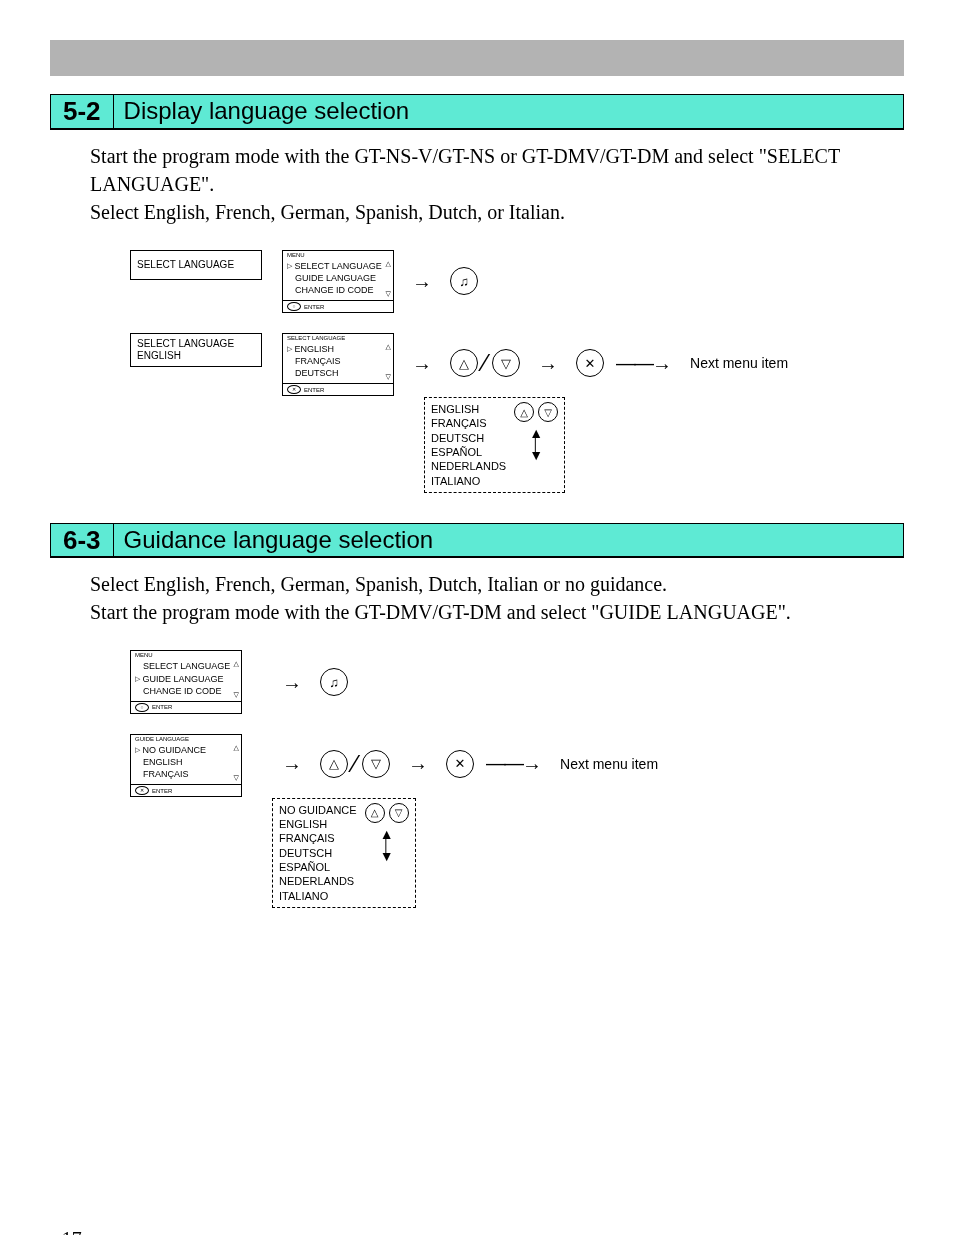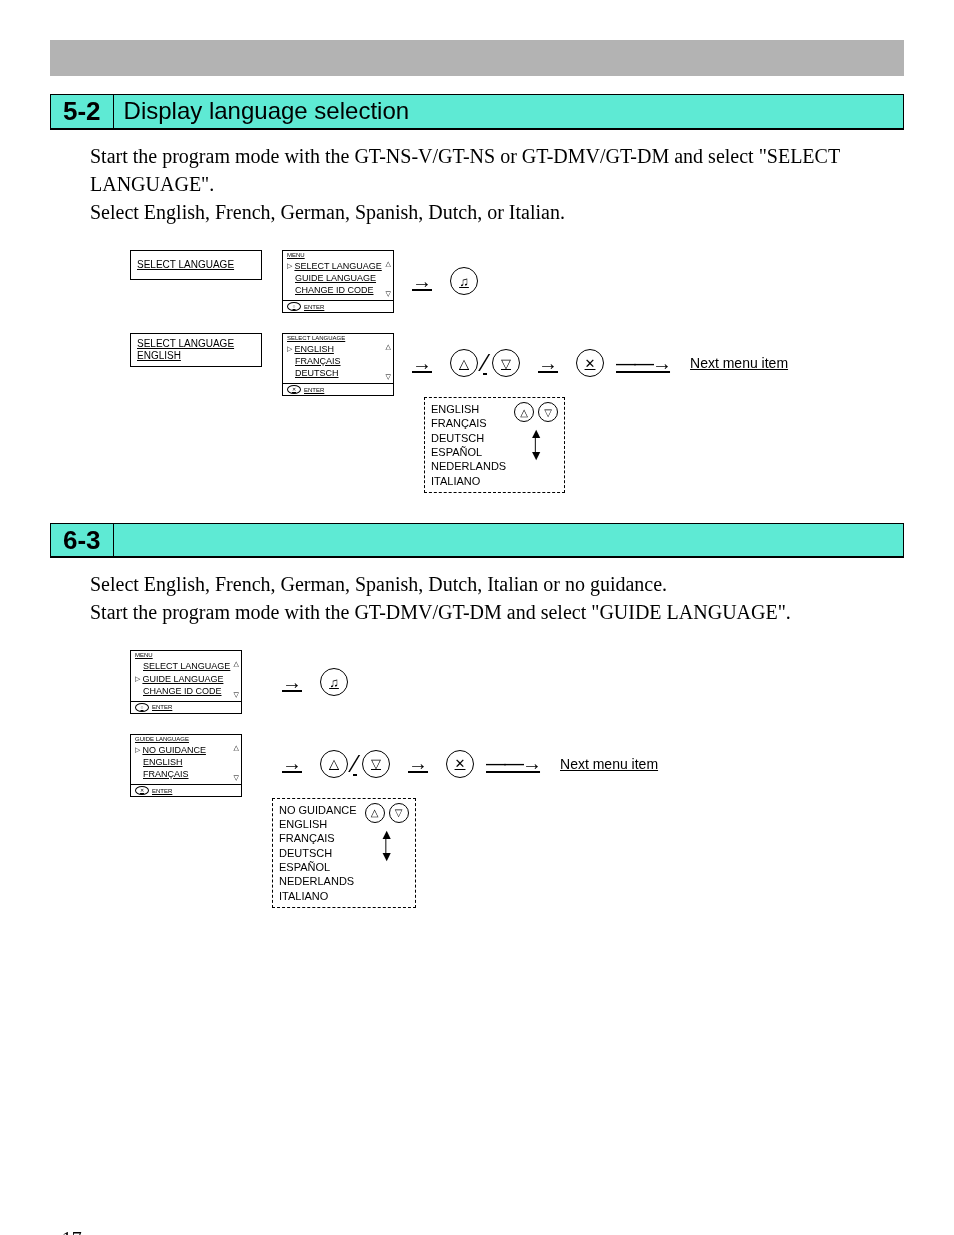--- a/index.html
+++ b/index.html
@@ -50,21 +50,20 @@
     line-height: 1.4;
   }
   .diagram {
     margin-left: 80px;
     margin-bottom: 30px;
   }
   .row {
     display: flex;
     align-items: flex-start;
     margin-bottom: 20px;
-    text-decoration: underline;
   }
   .label-box {
     border: 1px solid #000;
     padding: 4px 6px;
     font-size: 10px;
     width: 118px;
     min-height: 20px;
     display: flex;
     flex-direction: column;
     justify-content: center;
@@ -300,20 +299,21 @@
               <div class="ud-arrow">▲<br>│<br>▼</div>
             </div>
           </div>
         </div>
       </div>
     </div>
   </div>
 
   <div class="section-heading">
     <div class="num">6-3</div>
+    <div class="title">Guidance language selection</div>
   </div>
   <div class="intro">
     <div>Select English, French, German, Spanish, Dutch, Italian or no guidance.</div>
     <div>Start the program mode with the GT-DMV/GT-DM and select "GUIDE LANGUAGE".</div>
   </div>
 
   <div class="diagram">
 
     <div class="row">
       <div class="screen-box">

